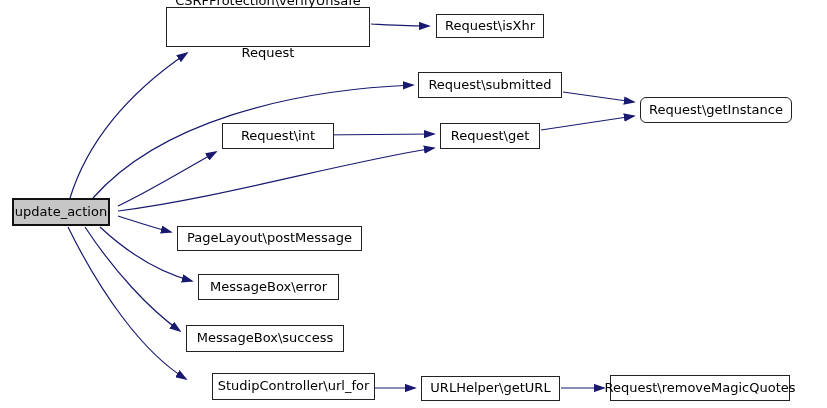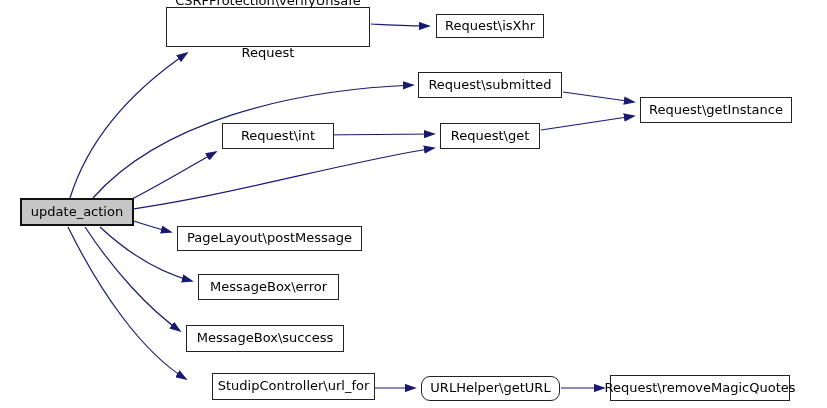--- a/index.html
+++ b/index.html
@@ -22,32 +22,32 @@
     line-height: 1.25;
     display: flex;
     flex-direction: column;
     align-items: center;
     justify-content: center;
     text-align: center;
     white-space: nowrap;
     z-index: 2;
   }
   .node.hl { background: #c6c6c6; border: 2px solid #111111; }
-  #n-ua          { left: 20px;   top: 198px; width: 114px; height: 28px; }
+  #n-ua          { left: 12px;   top: 198px; width: 98px; height: 28px; }
   #n-csrf        { left: 166px; top: 7px;   width: 204px; height: 40px; gap: 35px; }
   #n-isxhr       { left: 436px; top: 14px;  width: 108px; height: 24px; text-align: center; }
   #n-submitted   { left: 418px; top: 72px;  width: 144px; height: 26px; }
-  #n-getinstance { left: 640px; top: 97px;  width: 152px; height: 26px; }
+  #n-getinstance { left: 640px; top: 97px;  width: 152px; height: 26px; border-radius: 6px; }
   #n-int         { left: 222px; top: 123px; width: 112px;  height: 26px; }
   #n-get         { left: 440px; top: 123px; width: 100px; height: 26px; text-align: center; }
   #n-postmessage { left: 177px; top: 226px; width: 185px; height: 25px; }
   #n-error       { left: 198px; top: 274px; width: 141px; height: 26px; }
   #n-success     { left: 186px; top: 325px; width: 158px; height: 27px; }
   #n-urlfor      { left: 192px; top: 373px; width: 163px; height: 27px; margin-left: 20px; }
-  #n-geturl      { left: 421px; top: 376px; width: 139px; height: 25px; border-radius: 9px; }
+  #n-geturl      { left: 421px; top: 376px; width: 139px; height: 25px; }
   #n-removemq    { left: 610px; top: 375px; width: 180px; height: 26px; }
   .edge { stroke: #191970; stroke-width: 1.2; fill: none; }
 </style>
 </head>
 <body>
 
 <div id="canvas">
 
   <svg id="edges" width="827" height="408" viewBox="0 0 827 408" xmlns="http://www.w3.org/2000/svg">
     <defs>

